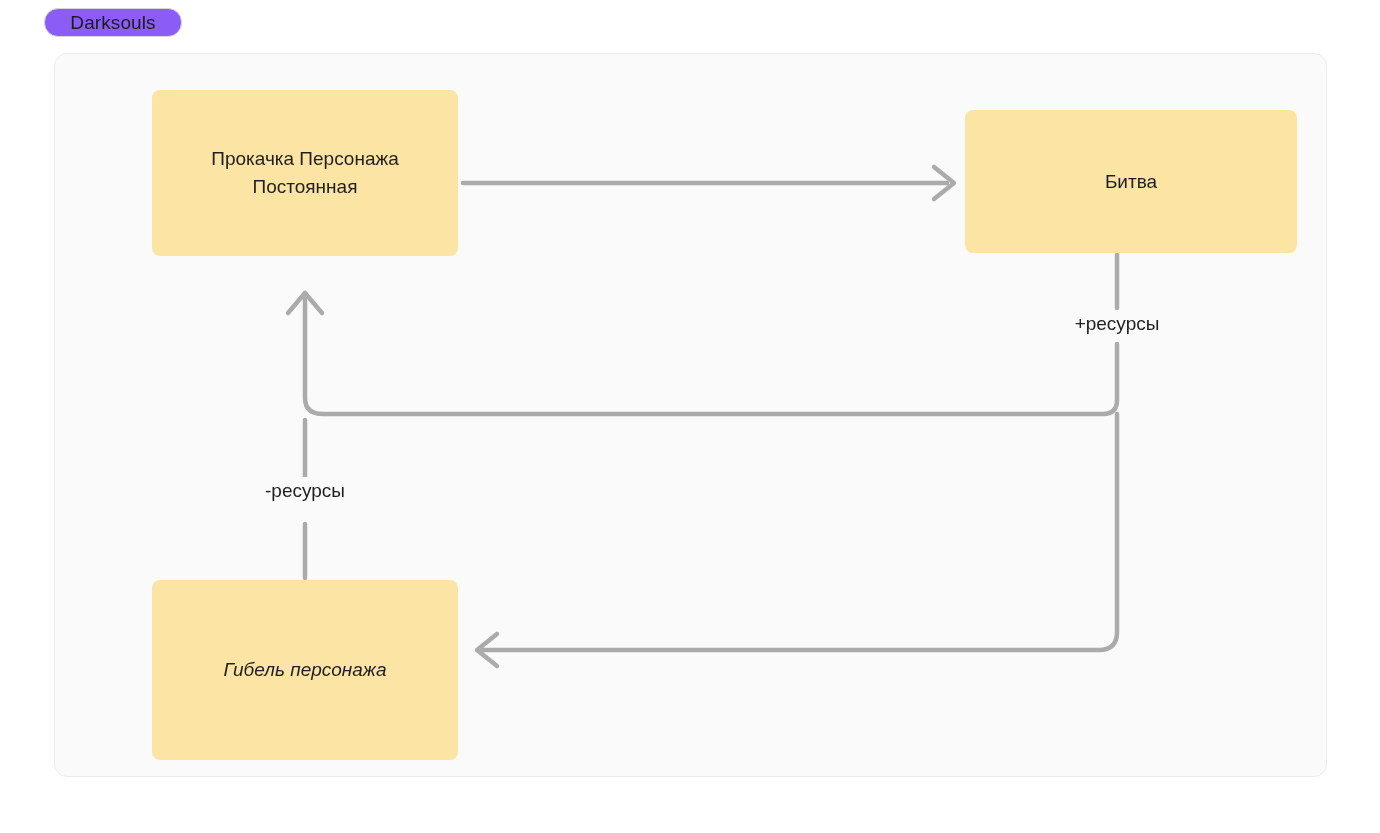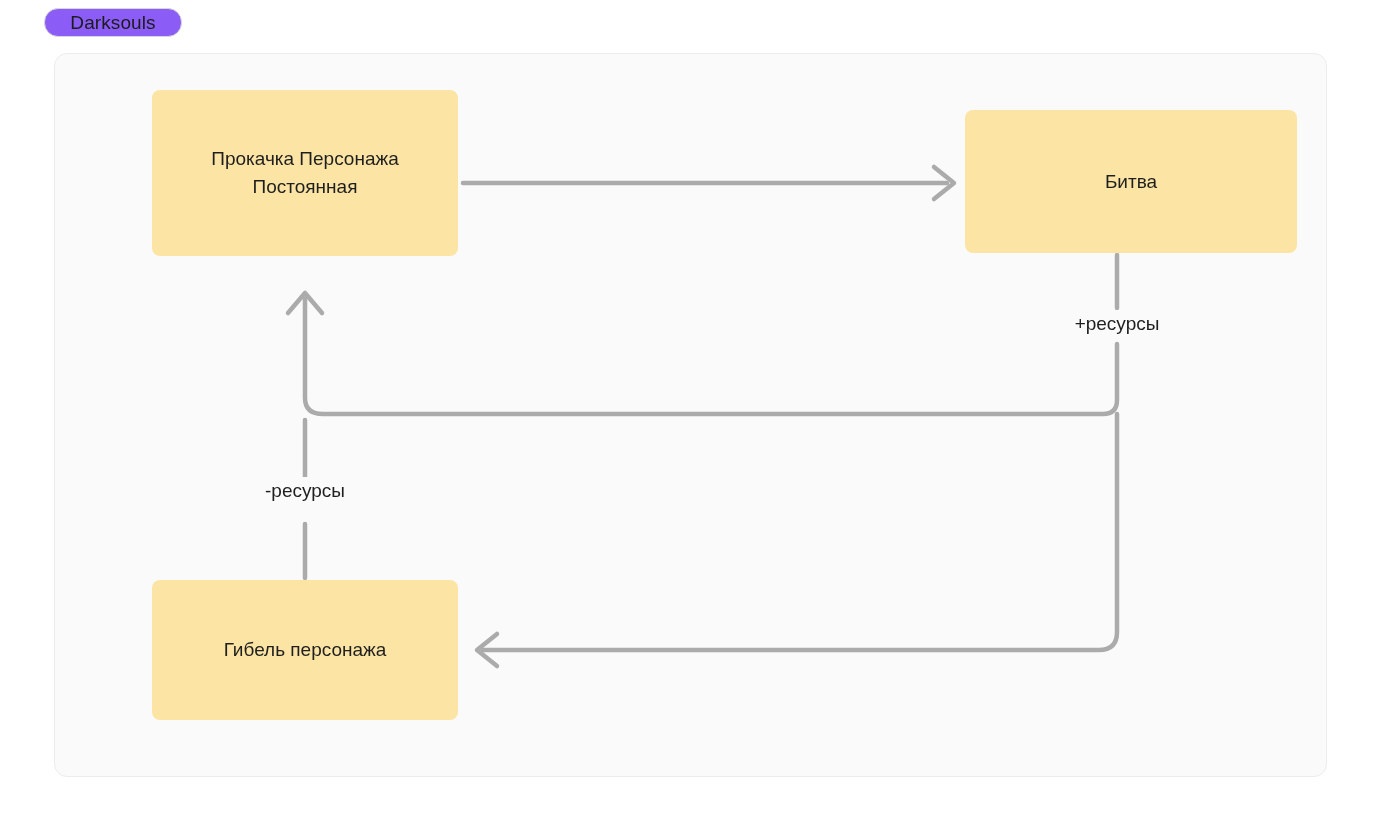--- a/index.html
+++ b/index.html
@@ -76,21 +76,21 @@
     justify-content: center;
     text-align: center;
     font-size: 19px;
     line-height: 1.45;
     color: #1f1f1f;
     padding: 6px 14px;
     white-space: pre-line;
   }
   #node-progression { left: 152px; top: 90px;  width: 306px; height: 166px; }
   #node-battle      { left: 965px; top: 110px; width: 332px; height: 143px; }
-  #node-death       { left: 152px; top: 580px; width: 306px; height: 140px; }
+  #node-death       { left: 152px; top: 580px; width: 306px; height: 180px; font-style: italic; }
 
   
   .edge-label {
     position: absolute;
     transform: translate(-50%, -50%);
     background: #fafafa;
     padding: 3px 7px;
     font-size: 19px;
     color: #1f1f1f;
     white-space: nowrap;

